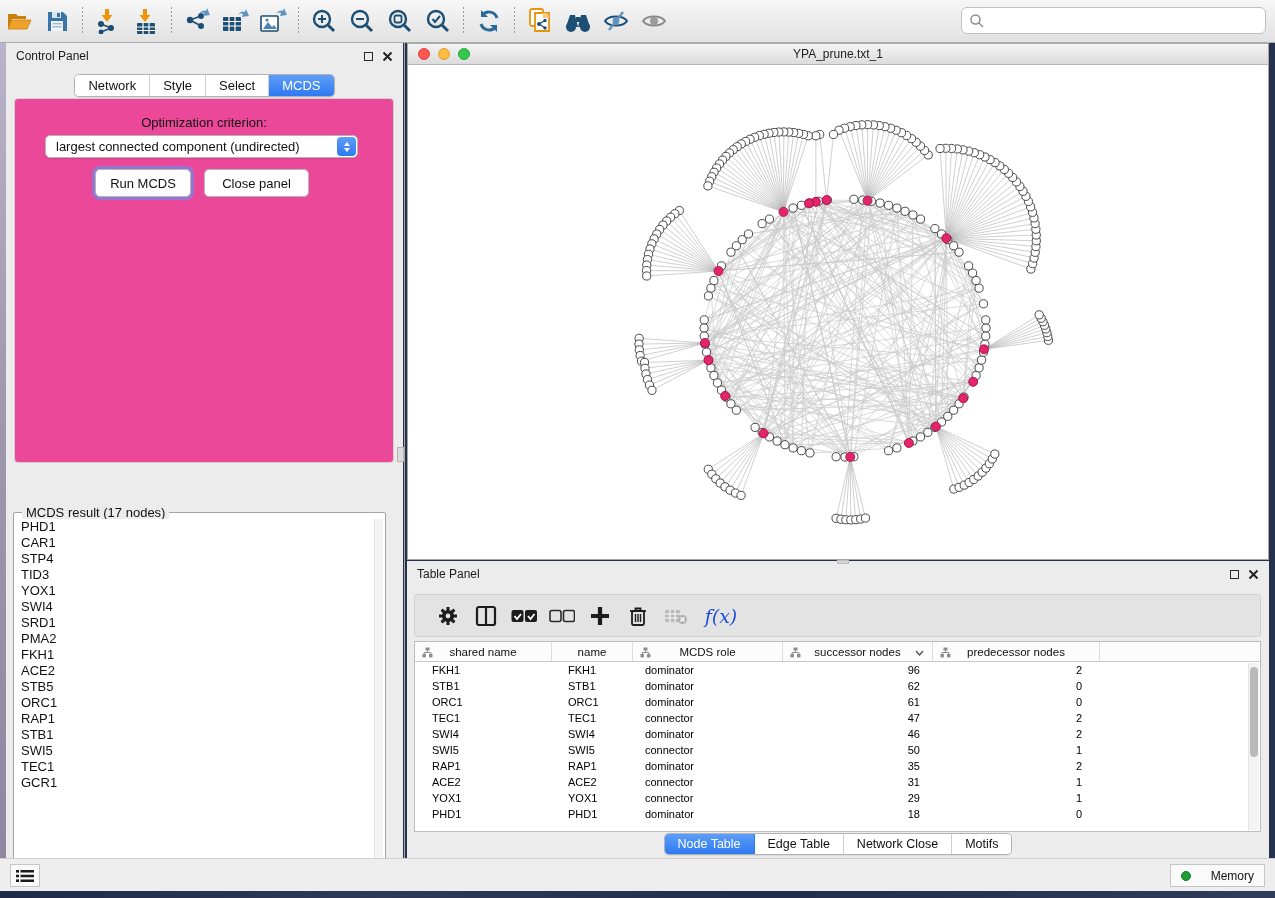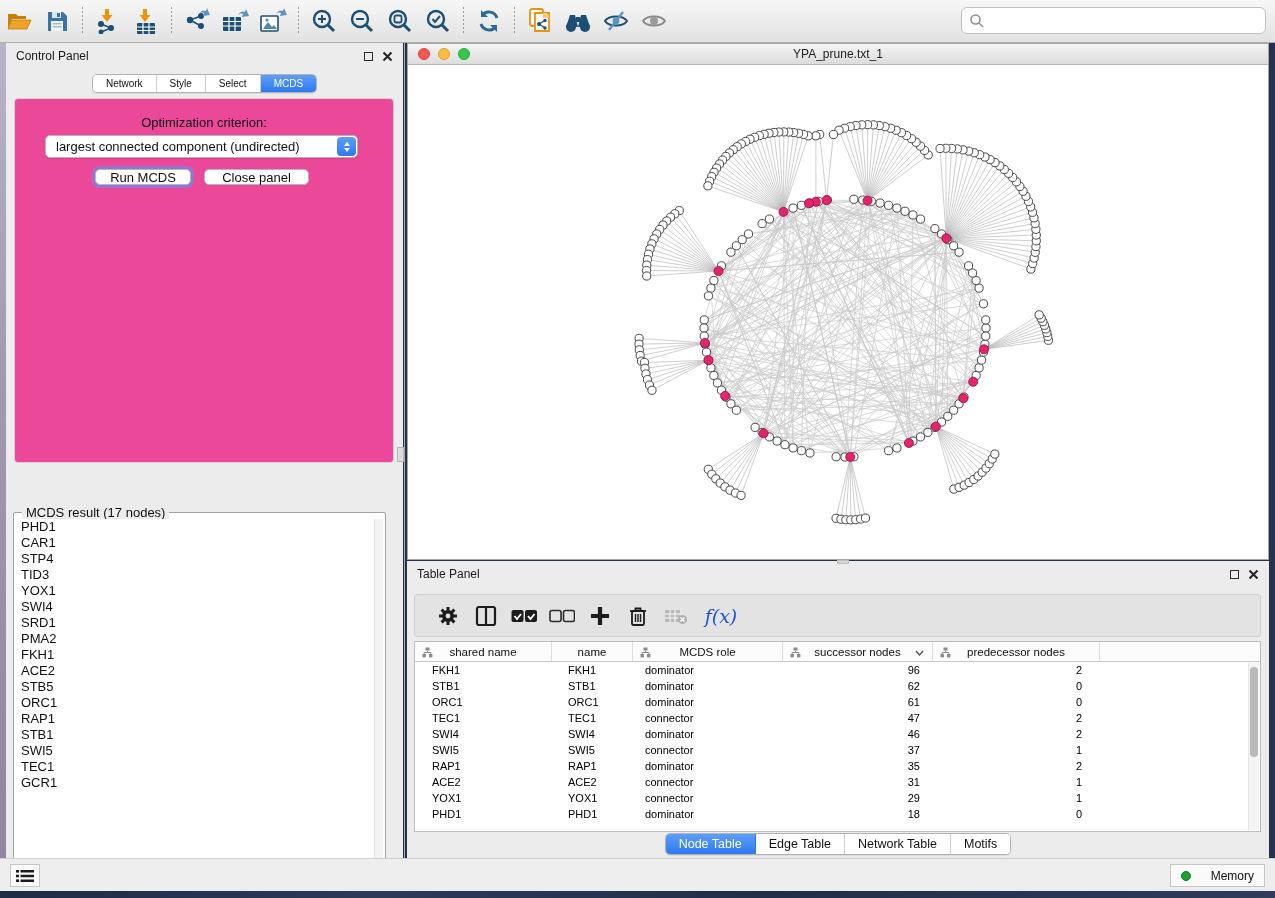--- a/index.html
+++ b/index.html
@@ -32,39 +32,39 @@
     background:#dcdcdc; border:1px solid #b5b5b5; }
   .panel-header { position:absolute; left:0; top:0; width:100%; height:26px;
     display:flex; align-items:center; padding:0 10px; }
   .panel-title { font-size:12px; color:#1a1a1a; }
   .win-icons { margin-left:auto; display:flex; align-items:center; gap:9px; }
   .float-icon { width:9px; height:9px; border:1.6px solid #2b2b2b; background:transparent; }
 
   .seg-bar { position:absolute; left:0; top:31px; width:100%; display:flex; justify-content:center; }
   .seg { display:flex; border:1px solid #b3b3b3; border-radius:5px; overflow:hidden; background:#fff;
     box-shadow:0 1px 1px rgba(0,0,0,.08); }
-  .seg-item { padding:3px 13px; font-size:10px; color:#111; border-right:1px solid #cfcfcf; background:#fff; }
+  .seg-item { padding:3px 13px; font-size:13px; color:#111; border-right:1px solid #cfcfcf; background:#fff; }
   .seg-item:last-child { border-right:none; }
   .seg-item.active { background:linear-gradient(#5e9ef8,#2e79f2); color:#fff; border-color:#2e79f2; }
 
   .inner-panel { position:absolute; left:8px; top:55px; width:380px; height:365px;
     background:#ec4899; border:1px solid #d2d2d2; border-radius:4px; }
   .opt-label { position:absolute; left:0; top:16px; width:100%; text-align:center; font-size:13px; color:#111; }
   .dropdown { position:absolute; left:30px; top:36px; width:313px; height:23px; background:#fff;
     border:1px solid #b5b5b5; border-radius:5px; display:flex; align-items:center;
     box-shadow:0 1px 1px rgba(0,0,0,.1); }
   .dropdown-text { flex:1; font-size:13px; color:#111; padding-left:10px; white-space:nowrap; }
   .dropdown-stepper { width:19px; height:19px; margin-right:1px; border-radius:4px;
     background:linear-gradient(#5e9ef8,#2e79f2); display:flex; flex-direction:column;
     align-items:center; justify-content:center; gap:2px; }
   .chev-up { width:0; height:0; border-left:3.5px solid transparent; border-right:3.5px solid transparent;
     border-bottom:4.5px solid #fff; }
   .chev-down { width:0; height:0; border-left:3.5px solid transparent; border-right:3.5px solid transparent;
     border-top:4.5px solid #fff; }
-  .btn { position:absolute; top:70px; height:16px; background:#fff; border:1px solid #b6b6b6;
+  .btn { position:absolute; top:70px; height:28px; background:#fff; border:1px solid #b6b6b6;
     border-radius:5px; font-size:13px; color:#111; font-family:"Liberation Sans",sans-serif;
     padding:0 14px; }
   .btn.focus-ring { box-shadow:0 0 0 3px rgba(90,150,248,.6); }
   .btn-run { left:80px; width:96px; }
   .btn-close { left:189px; width:105px; }
 
   .fieldset { position:absolute; left:7px; top:425px; width:373px; height:370px;
     border:1px solid #a3a3a3; border-radius:2px; background:#fff;margin-top:44px; }
   .fieldset-legend { position:absolute; left:8px; top:-8px; background:#ececec; padding:0 4px;
     font-size:13px; color:#111; white-space:nowrap; }
@@ -1190,21 +1190,21 @@
           <div class="cell c0">SWI4</div>
           <div class="cell c1">SWI4</div>
           <div class="cell c2">dominator</div>
           <div class="cell c3">46</div>
           <div class="cell c4">2</div>
         </div>
         <div class="trow">
           <div class="cell c0">SWI5</div>
           <div class="cell c1">SWI5</div>
           <div class="cell c2">connector</div>
-          <div class="cell c3">37</div>
+          <div class="cell c3">50</div>
           <div class="cell c4">1</div>
         </div>
         <div class="trow">
           <div class="cell c0">RAP1</div>
           <div class="cell c1">RAP1</div>
           <div class="cell c2">dominator</div>
           <div class="cell c3">35</div>
           <div class="cell c4">2</div>
         </div>
         <div class="trow">
@@ -1231,21 +1231,21 @@
       </div>
     <div class="tbl-scroll-track">
       <div class="tbl-scroll-thumb"></div>
     </div>
   </div>
 
   <div class="tp-tabs">
     <div class="seg">
       <span class="seg-item active" style="font-size:12.5px;">Node Table</span>
       <span class="seg-item" style="font-size:12.5px;">Edge Table</span>
-      <span class="seg-item" style="font-size:12.5px;">Network Table</span>
+      <span class="seg-item" style="font-size:12.5px;">Network Close</span>
       <span class="seg-item" style="font-size:12.5px;">Motifs</span>
     </div>
   </div>
 </div>
 
 <div class="status-bar">
   <button class="list-btn">
     <svg width="18" height="14" viewBox="0 0 18 14">
       <g fill="#1c1c1c">
           <rect x="0" y="1" width="3" height="2.6"></rect>

